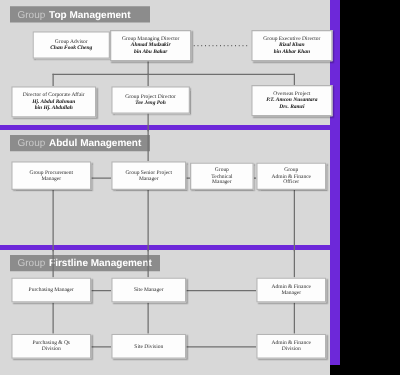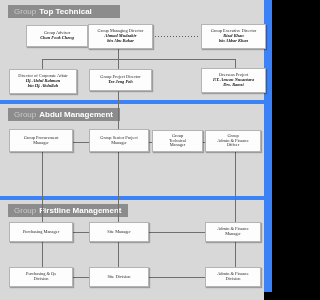--- a/index.html
+++ b/index.html
@@ -1,17 +1,17 @@
 <!DOCTYPE html>
 <html><head>
 <meta charset="utf-8">
 <style>
   html,body{margin:0;padding:0;background:#000;}
   body{width:272px;height:300px;overflow:hidden;font-family:"Liberation Serif",serif;}
-  #chart{position:relative;width:272px;height:292px;background:#3b82f6;}
+  #chart{position:relative;width:272px;height:292px;background:#6d28d9;}
 
   .panel{position:absolute;left:0;background:#d8d8d8;}
   #panel-top{top:0;height:100px;width:264px;}
   #panel-mid{top:104px;height:92px;width:264px;}
   #panel-bot{top:200px;height:100px;width:264px;}
 
   .band{position:absolute;background:#8c8c8c;height:13px;display:flex;align-items:center;
         padding:0 6px;box-sizing:border-box;white-space:nowrap;}
   .band .w1{color:#c9c9c9;font-family:"Liberation Sans",sans-serif;font-size:8px;font-weight:400;}
   .band .w2{color:#ffffff;font-family:"Liberation Sans",sans-serif;font-size:8px;font-weight:700;margin-left:3px;}
@@ -32,21 +32,21 @@
 </style>
 </head>
 <body>
 
 <div id="chart">
 
   <div class="panel" id="panel-top">
 
     <div class="band" style="left:8px;top:5px;width:112px;">
       <span class="w1">Group</span>
-      <span class="w2">Top Technical</span>
+      <span class="w2">Top Management</span>
     </div>
 
     <div class="dot" style="left:75px;top:36px;width:14px;"></div>
     <div class="dot" style="left:152px;top:36px;width:48px;"></div>
 
     <div class="ln v" style="left:118px;top:47px;height:13px;"></div>
 
     <div class="ln h" style="left:42px;top:59px;width:194px;"></div>
 
     <div class="ln v" style="left:42px;top:59px;height:10px;"></div>

